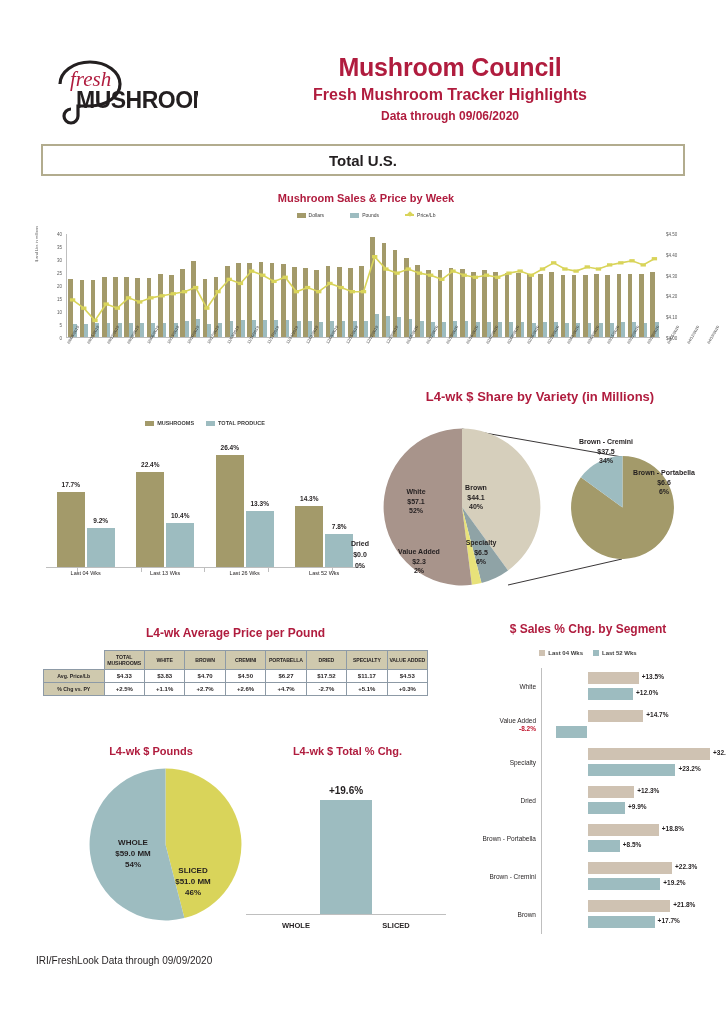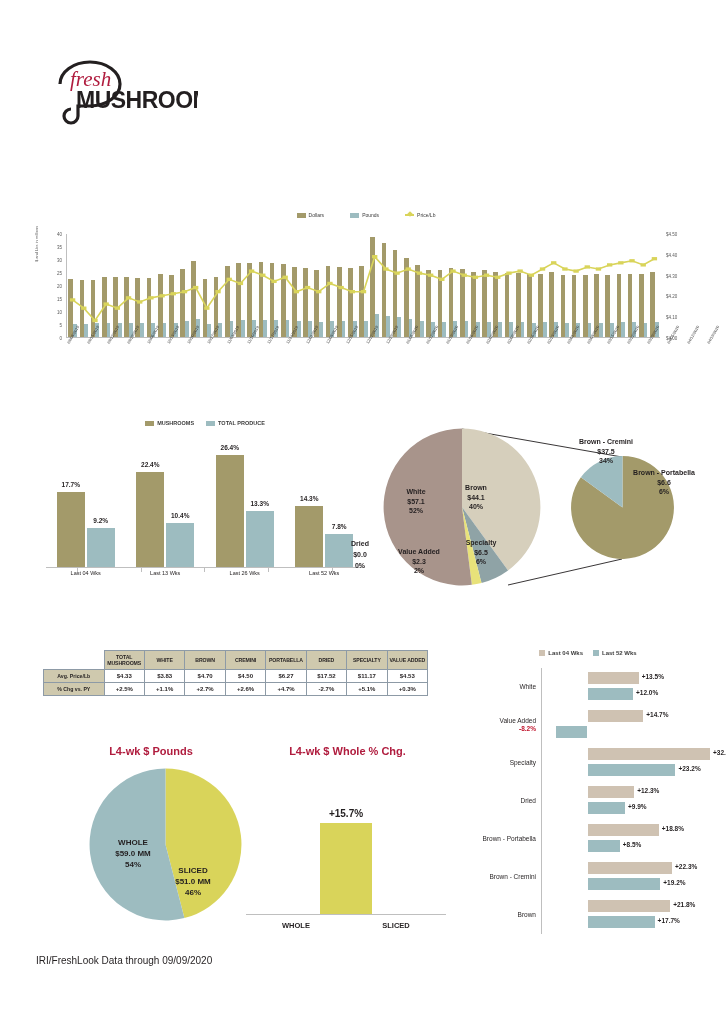--- a/index.html
+++ b/index.html
@@ -114,23 +114,32 @@
 <div class="page">
 
   <div class="header">
     <div class="logo">
       <svg width="150" height="78" viewBox="0 0 150 78">
         <path d="M12 30 A30 22 0 1 1 42 52 L42 52 L30 52 L30 62 A7 7 0 1 1 23 55" fill="none" stroke="#231f20" stroke-width="3.2"></path>
         <text x="22" y="32" font-family="Liberation Serif, serif" font-style="italic" font-size="21" fill="#b01c3e">fresh</text>
         <text x="28" y="54" font-family="Liberation Sans, sans-serif" font-size="23" font-weight="bold" fill="#231f20" letter-spacing="-0.5">MUSHROOMS</text>
       </svg>
     </div>
-  </div>
-
-
+    <div class="titles">
+      <div class="t1">Mushroom Council</div>
+      <div class="t2">Fresh Mushroom Tracker Highlights</div>
+      <div class="t3">Data through 09/06/2020</div>
+    </div>
+  </div>
+
+  <div class="region-bar">
+    <span>Total U.S.</span>
+  </div>
+
+  <div class="sec-title" style="left:36px;top:192px;width:660px;font-size:11px;">Mushroom Sales &amp; Price by Week</div>
 
   <div class="weekly">
     <div class="wk-legend">
       <div class="li">
           <i class="sw dollars"></i>
           <span>Dollars</span>
         </div>
       <div class="li">
           <i class="sw pounds"></i>
           <span>Pounds</span>
@@ -529,20 +538,21 @@
         <div>Last 52 Wks</div>
       </div>
   </div>
 
   <div class="dried-note">
     <span>Dried</span><br>
     <span>$0.0</span><br>
     <span>0%</span>
   </div>
 
+  <div class="sec-title" style="left:370px;top:389px;width:340px;font-size:13px;">L4-wk $ Share by Variety (in Millions)</div>
   <div class="variety">
     <svg class="connector" viewBox="0 0 340 185">
       <line x1="92" y1="14" x2="252" y2="42" stroke="#231f20" stroke-width="0.9"></line>
       <line x1="138" y1="170" x2="252" y2="144" stroke="#231f20" stroke-width="0.9"></line>
     </svg>
     <svg class="pie-main" viewBox="0 0 100 100">
       <g id="pieMain">
           <path d="M 50 50 L 50 1 A 49 49 0 0 1 78.80147736233118 89.64183272437242 Z" fill="#d6cfbc"></path>
           <path d="M 50 50 L 78.80147736233118 89.64183272437242 A 49 49 0 0 1 62.18580447107788 97.46057489530293 Z" fill="#8fa3a6"></path>
           <path d="M 50 50 L 62.18580447107788 97.46057489530293 A 49 49 0 0 1 56.14132844465091 98.61362036440941 Z" fill="#e8e27a"></path>
@@ -568,20 +578,21 @@
       <span id="vVA">Value Added<br>$2.3<br>2%</span>
     </div>
     <div class="lbl" style="left:205px;top:22px;width:62px;">
       <span id="vCrem">Brown - Cremini<br>$37.5<br>34%</span>
     </div>
     <div class="lbl" style="left:263px;top:53px;width:62px;">
       <span id="vPort">Brown - Portabella<br>$6.6<br>6%</span>
     </div>
   </div>
 
+  <div class="sec-title" style="left:43px;top:626px;width:385px;font-size:12px;">L4-wk Average Price per Pound</div>
   <div class="ptable-wrap">
     <table class="ptable">
       <thead>
           <tr id="ptHead">
             <th class="corner" style="width: 58px;"></th>
             <th class="">TOTAL MUSHROOMS</th>
             <th class="">WHITE</th>
             <th class="">BROWN</th>
             <th class="">CREMINI</th>
             <th class="">PORTABELLA</th>
@@ -624,32 +635,33 @@
         <g id="wsPie">
           <path d="M 50 50 L 50 1 A 49 49 0 0 1 62.18580447107788 97.46057489530293 Z" fill="#d9d45a"></path>
           <path d="M 50 50 L 62.18580447107788 97.46057489530293 A 49 49 0 1 1 49.99999999999999 1 Z" fill="#9dbcc0"></path>
         </g>
       </svg>
     <div class="lbl" style="left:62px;top:92px;width:70px;font-size:8px;line-height:11px;"><span id="wsWhole">WHOLE<br>$59.0 MM<br>54%</span></div>
     <div class="lbl" style="left:122px;top:120px;width:70px;font-size:8px;line-height:11px;"><span id="wsSliced">SLICED<br>$51.0 MM<br>46%</span></div>
   </div>
 
   <div class="ws-chg">
-    <div class="st">L4-wk $ Whole % Chg.</div>
+    <div class="st">L4-wk $ Total % Chg.</div>
     <div class="ws-plot" id="wsPlot">
-        <div class="ws-bar" style="height: 65.4167%; background: rgb(217, 212, 90);">
-          <span>+15.7%</span>
+        <div class="ws-bar" style="height: 81.6667%; background: rgb(157, 188, 192);">
+          <span>+19.6%</span>
         </div>
       </div>
     <div class="ws-cats" id="wsCats">
         <div>WHOLE</div>
         <div>SLICED</div>
       </div>
   </div>
 
+  <div class="sec-title" style="left:452px;top:622px;width:272px;font-size:12px;">$ Sales % Chg. by Segment</div>
   <div class="seg">
     <div class="seg-legend">
       <div class="li">
           <i class="sw" style="background:#cfc2b2;width:6px;height:6px;"></i>
           <span id="sl1">Last 04 Wks</span>
         </div>
       <div class="li">
           <i class="sw" style="background:#9dbcc0;width:6px;height:6px;"></i>
           <span id="sl2">Last 52 Wks</span>
         </div>

